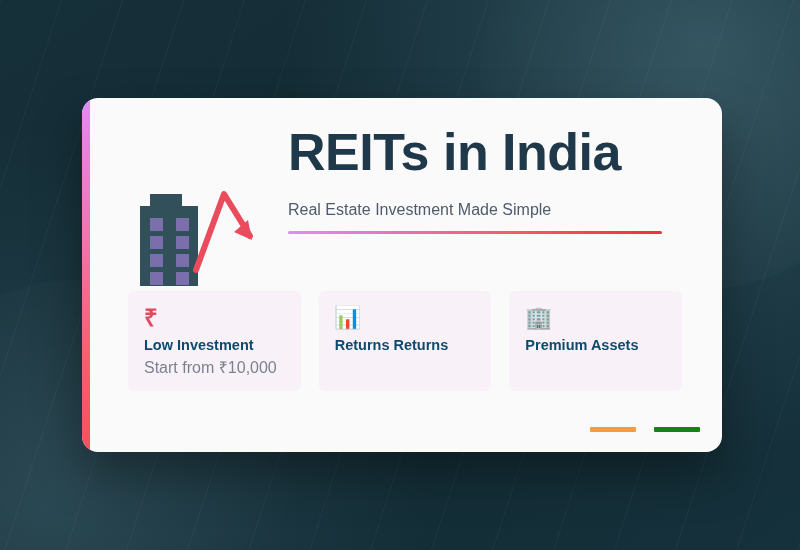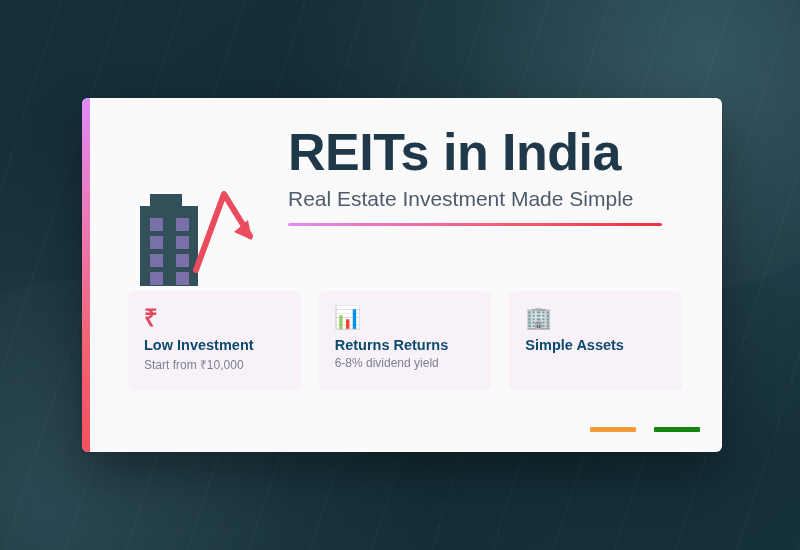--- a/index.html
+++ b/index.html
@@ -44,21 +44,21 @@
     border-radius:50%;
     background:radial-gradient(circle at 50% 60%, rgba(255,255,255,0.05) 0%, rgba(255,255,255,0.015) 58%, rgba(255,255,255,0) 74%);
   }
 
   
   .card{
     position:absolute;
     left:82px; top:98px;
     width:640px; height:354px;
     background:#fbfafb;
-    border-radius:6px;
+    border-radius:16px;
     box-shadow:0 22px 48px rgba(0,0,0,0.35);
     overflow:hidden;
   }
   .card-accent-strip{
     position:absolute; left:0; top:0;
     width:8px; height:100%;
     background:linear-gradient(180deg,#e08bf7 0%, #ef77b0 38%, #f5616f 72%, #f4505f 100%);
   }
 
   
@@ -102,22 +102,22 @@
     left:198px; top:26px; right:34px;
   }
   .title{
     font-size:52px;
     font-weight:bold;
     color:#20394a;
     letter-spacing:-0.5px;
     line-height:1.1;
   }
   .subtitle{
-    margin-top:6px;
-    font-size:21px;
+    margin-top:20px;
+    font-size:16px;
     color:#4d5b6b;
     font-weight:400;
   }
   .rule{
     margin-top:12px;
     height:3px; width:374px;
     border-radius:2px;
     background:linear-gradient(90deg,#df8df5 0%, #ee6fae 30%, #f25a6b 62%, #ef2f3f 100%);
   }
 
@@ -143,21 +143,21 @@
   }
   .f-icon.rupee{ font-weight:bold; font-size:24px; }
   .f-title{
     margin-top:4px;
     font-size:14.5px;
     font-weight:bold;
     color:#0c4a6e;
   }
   .f-sub{
     margin-top:3px;
-    font-size:12px;
+    font-size:16px;
     color:#7a8290;
   }
 
   
   .accents{
     position:absolute;
     right:22px; bottom:20px;
     display:flex; gap:18px;
   }
   .bar{ width:46px; height:5px; border-radius:1px; }
@@ -213,26 +213,25 @@
 
     <div class="feature">
       <div class="f-icon rupee">₹</div>
       <div class="f-title">Low Investment</div>
       <div class="f-sub">Start from ₹10,000</div>
     </div>
 
     <div class="feature">
       <div class="f-icon">📊</div>
       <div class="f-title">Returns Returns</div>
-      <div class="f-sub">6-8% dividend yield</div>
     </div>
 
     <div class="feature">
       <div class="f-icon">🏢</div>
-      <div class="f-title">Simple Assets</div>
+      <div class="f-title">Premium Assets</div>
     </div>
   </div>
 
   <div class="accents">
     <div class="bar bar-saffron"></div>
     <div class="bar bar-green"></div>
   </div>
 
 </div>
 

